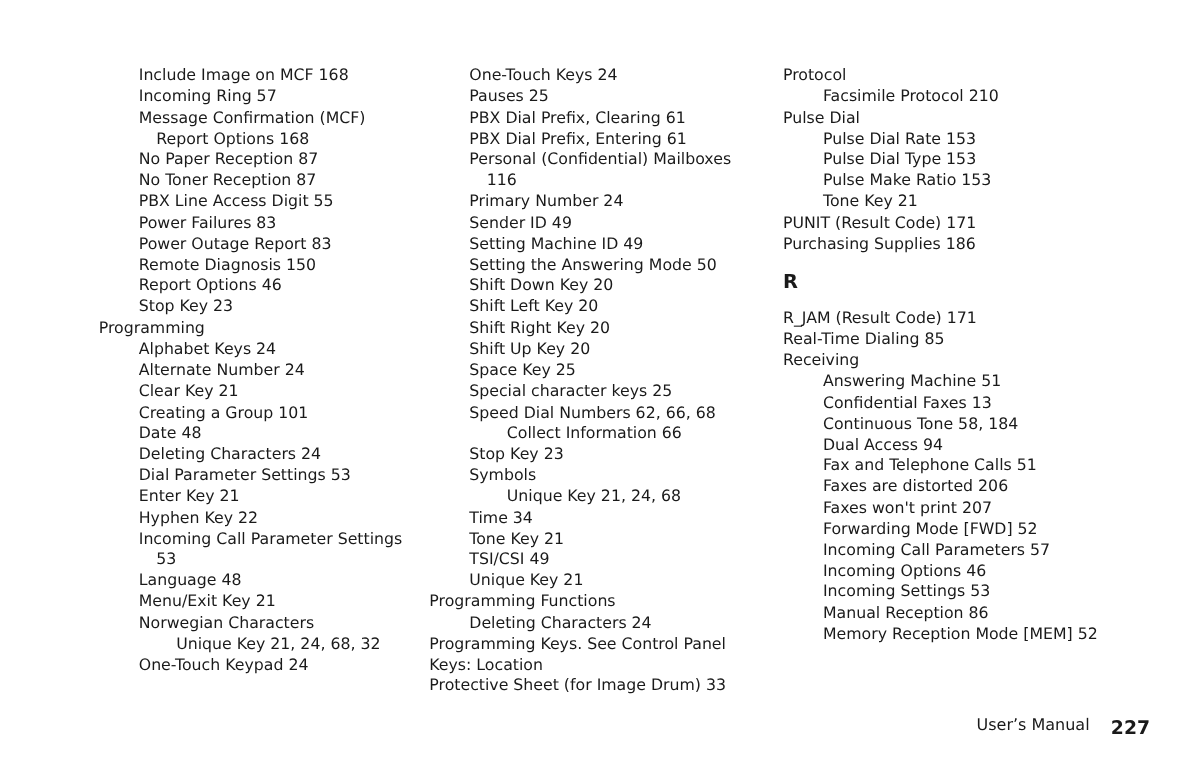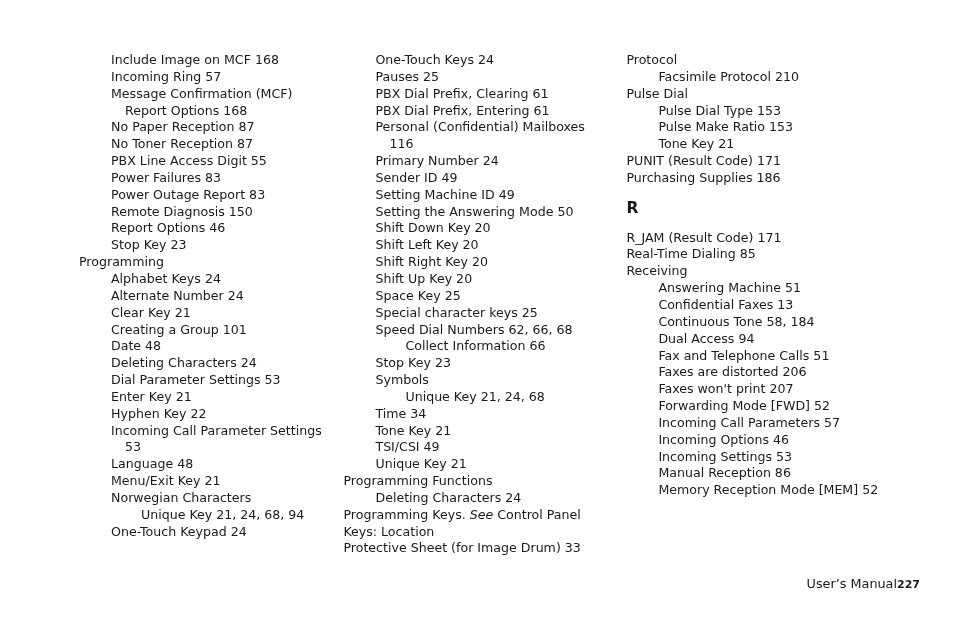--- a/index.html
+++ b/index.html
@@ -51,32 +51,33 @@
 
   .letter-heading {
     font-size: 15.5px;
     font-weight: bold;
     line-height: 16.85px;
     margin-top: 13px;
     margin-bottom: 13px;
     letter-spacing: 0.2px;
   }
 
-  .italic { font-style: italic; }
+  .italic { }
 
   .footer {
     position: absolute;
     right: 34px;
     bottom: 27px;
     display: flex;
-    align-items: flex-end;
+    align-items: flex-start;
+    gap: 17px;
     font-size: 12.8px;
   }
   .footer-label { color: #1a1a1a; }
-  .footer-page  { font-weight: bold; font-size: 11px; }
+  .footer-page  { font-weight: bold; font-size: 15px; }
 </style>
 </head>
 <body>
 
 <div id="page">
 
   <div class="columns">
     <div class="column col-1">
         <div class="entry lvl1">Include Image on MCF  168</div>
         <div class="entry lvl1">Incoming Ring  57</div>
@@ -96,21 +97,21 @@
         <div class="entry lvl1">Creating a Group  101</div>
         <div class="entry lvl1">Date  48</div>
         <div class="entry lvl1">Deleting Characters  24</div>
         <div class="entry lvl1">Dial Parameter Settings  53</div>
         <div class="entry lvl1">Enter Key  21</div>
         <div class="entry lvl1">Hyphen Key  22</div>
         <div class="entry lvl1">Incoming Call Parameter Settings  53</div>
         <div class="entry lvl1">Language  48</div>
         <div class="entry lvl1">Menu/Exit Key  21</div>
         <div class="entry lvl1">Norwegian Characters</div>
-        <div class="entry lvl2">Unique Key  21, 24, 68, 94</div>
+        <div class="entry lvl2">Unique Key  21, 24, 68, 32</div>
         <div class="entry lvl1">One-Touch Keypad  24</div>
       </div>
     <div class="column col-2">
         <div class="entry lvl1">One-Touch Keys  24</div>
         <div class="entry lvl1">Pauses  25</div>
         <div class="entry lvl1">PBX Dial Prefix, Clearing  61</div>
         <div class="entry lvl1">PBX Dial Prefix, Entering  61</div>
         <div class="entry lvl1">Personal (Confidential) Mailboxes  116</div>
         <div class="entry lvl1">Primary Number  24</div>
         <div class="entry lvl1">Sender ID  49</div>
@@ -133,20 +134,21 @@
         <div class="entry lvl1">Unique Key  21</div>
         <div class="entry lvl0">Programming Functions</div>
         <div class="entry lvl1">Deleting Characters  24</div>
         <div class="entry lvl0">Programming Keys. <span class="italic">See</span> Control Panel Keys: Location</div>
         <div class="entry lvl0">Protective Sheet (for Image Drum)  33</div>
       </div>
     <div class="column col-3">
         <div class="entry lvl0">Protocol</div>
         <div class="entry lvl1">Facsimile Protocol  210</div>
         <div class="entry lvl0">Pulse Dial</div>
+        <div class="entry lvl1">Pulse Dial Rate  153</div>
         <div class="entry lvl1">Pulse Dial Type  153</div>
         <div class="entry lvl1">Pulse Make Ratio  153</div>
         <div class="entry lvl1">Tone Key  21</div>
         <div class="entry lvl0">PUNIT (Result Code)  171</div>
         <div class="entry lvl0">Purchasing Supplies  186</div>
         <div class="letter-heading">R</div>
         <div class="entry lvl0">R_JAM (Result Code)  171</div>
         <div class="entry lvl0">Real-Time Dialing  85</div>
         <div class="entry lvl0">Receiving</div>
         <div class="entry lvl1">Answering Machine  51</div>

